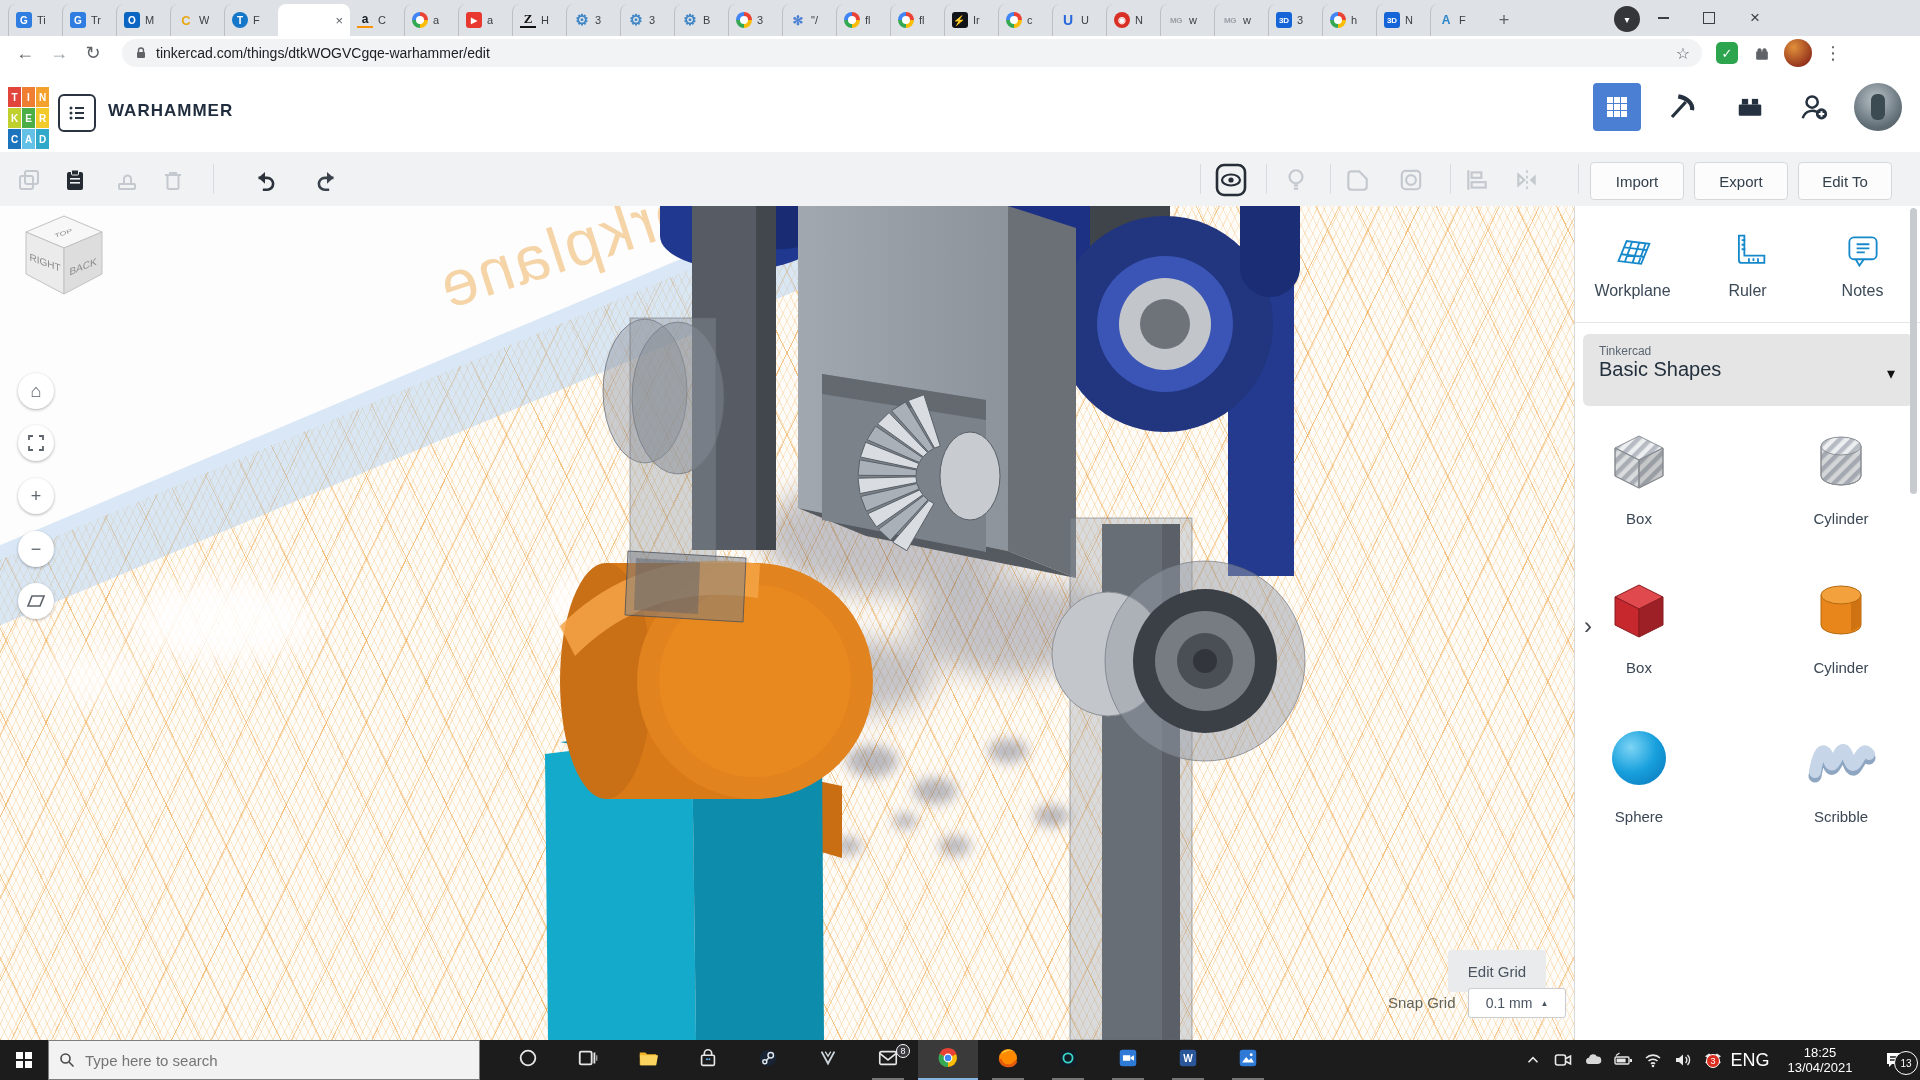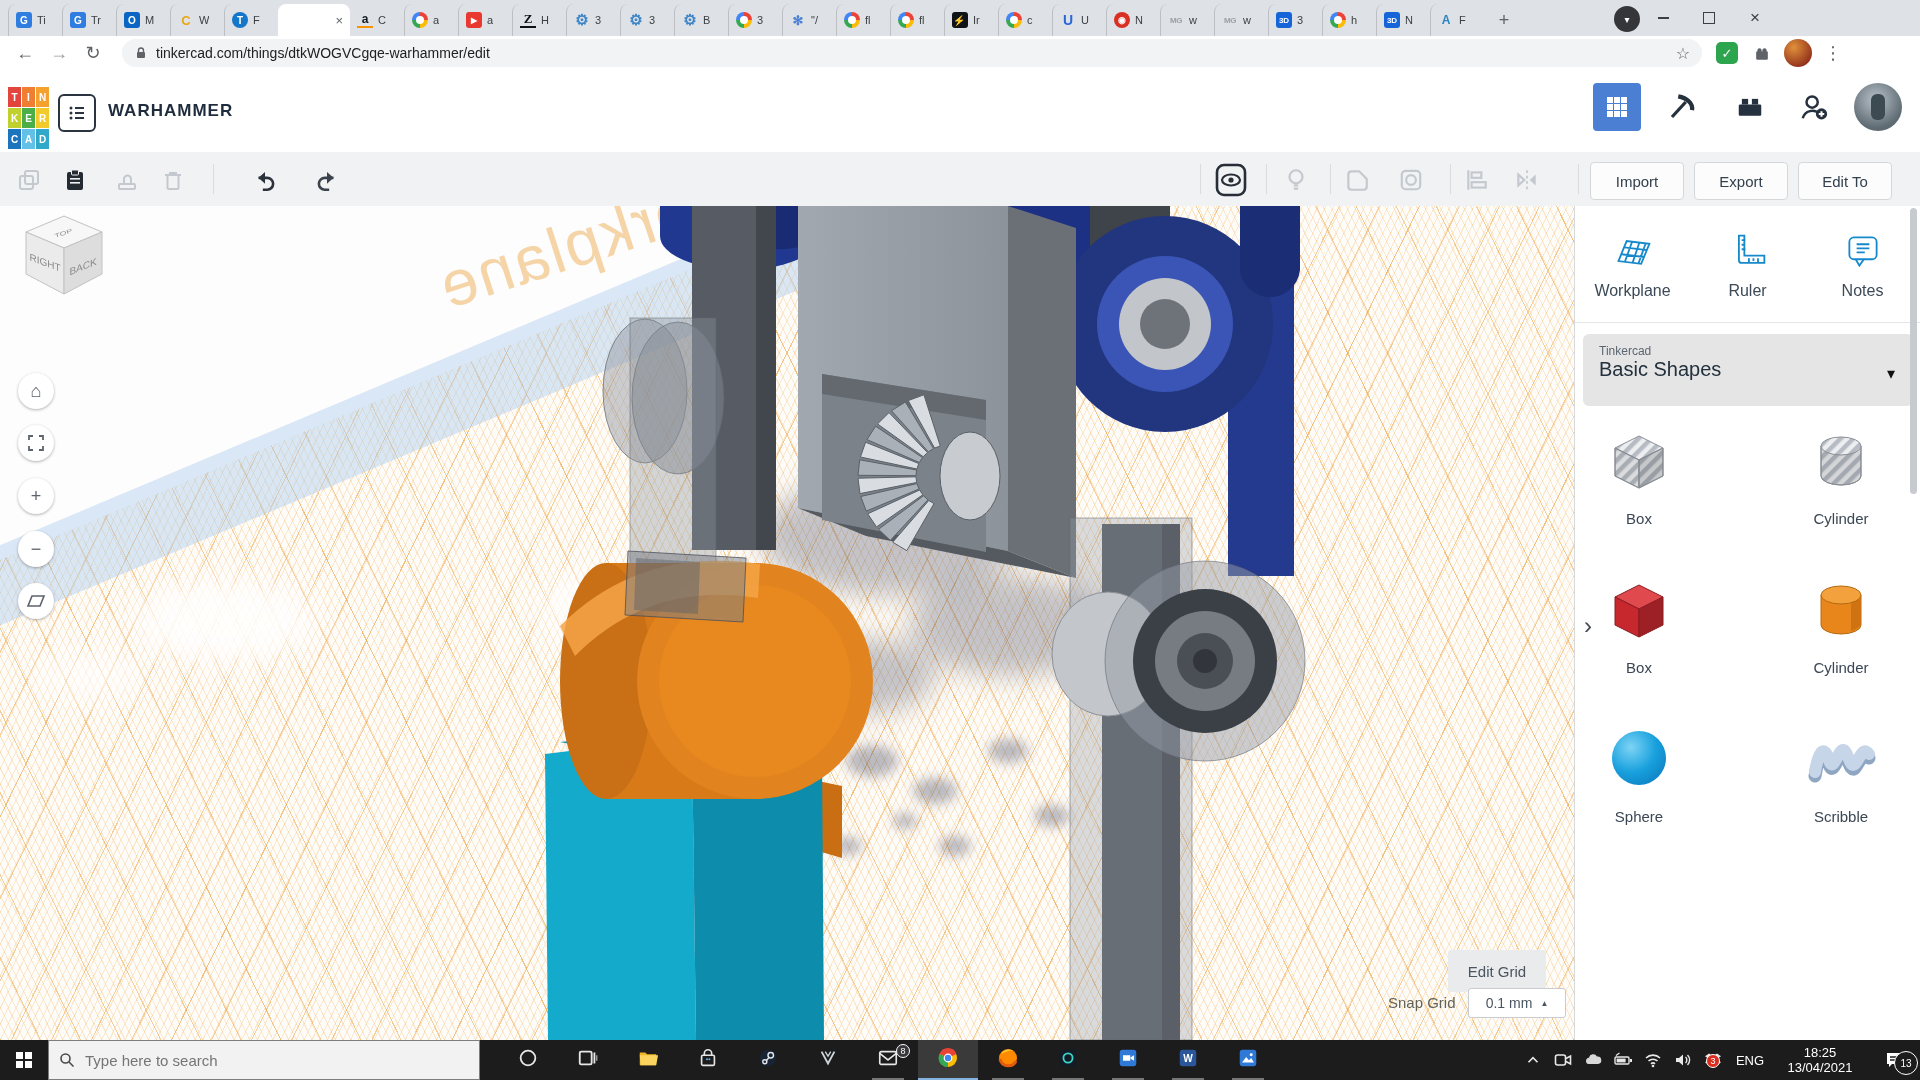--- a/index.html
+++ b/index.html
@@ -105,21 +105,21 @@
   #searchbox{width:432px;height:40px;background:#f2f2f2;display:flex;align-items:center;box-sizing:border-box;padding:0 10px;border:1px solid #7d7d7d;}
   #searchbox input{border:none;background:transparent;outline:none;font-size:15px;color:#444;margin-left:8px;width:360px;font-family:"Liberation Sans",sans-serif;}
   #apps{display:flex;height:40px;margin-left:18px;}
   .appslot{width:60px;height:40px;display:flex;align-items:center;justify-content:center;position:relative;}
   .appslot.active{background:#3a3a3a;box-shadow:inset 0 -2px 0 #85b4e0;}
   .appslot.open::after{content:"";position:absolute;left:14px;right:14px;bottom:0;height:2px;background:#767676;}
   .badge{position:absolute;right:8px;top:4px;min-width:14px;height:14px;border-radius:8px;background:#38383d;border:1px solid #fff;color:#fff;font-size:9px;display:flex;align-items:center;justify-content:center;padding:0 2px;box-sizing:border-box;}
   .badge.red{background:#d92d20;left:8px;right:auto;top:14px;}
   #tray{margin-left:auto;display:flex;align-items:center;height:40px;}
   .trayicon{width:30px;height:40px;display:flex;align-items:center;justify-content:center;position:relative;}
-  #engbadge{width:44px;text-align:center;color:#fff;font-size:13px;}
+  #engbadge{width:44px;text-align:center;color:#fff;font-size:18px;}
   #clock{width:96px;text-align:center;color:#fff;font-size:13px;line-height:15px;}
   #notif{width:52px;height:40px;display:flex;align-items:center;justify-content:center;position:relative;}
   #notifbadge{position:absolute;right:2px;bottom:5px;width:22px;height:22px;border-radius:50%;border:1.5px solid #fff;background:#1c1c1c;color:#fff;font-size:10px;display:flex;align-items:center;justify-content:center;}
 </style>
 </head>
 <body>
 
 <svg width="0" height="0" style="position:absolute">
   <defs>
     <pattern id="st" width="9" height="9" patternUnits="userSpaceOnUse" patternTransform="rotate(45)">

